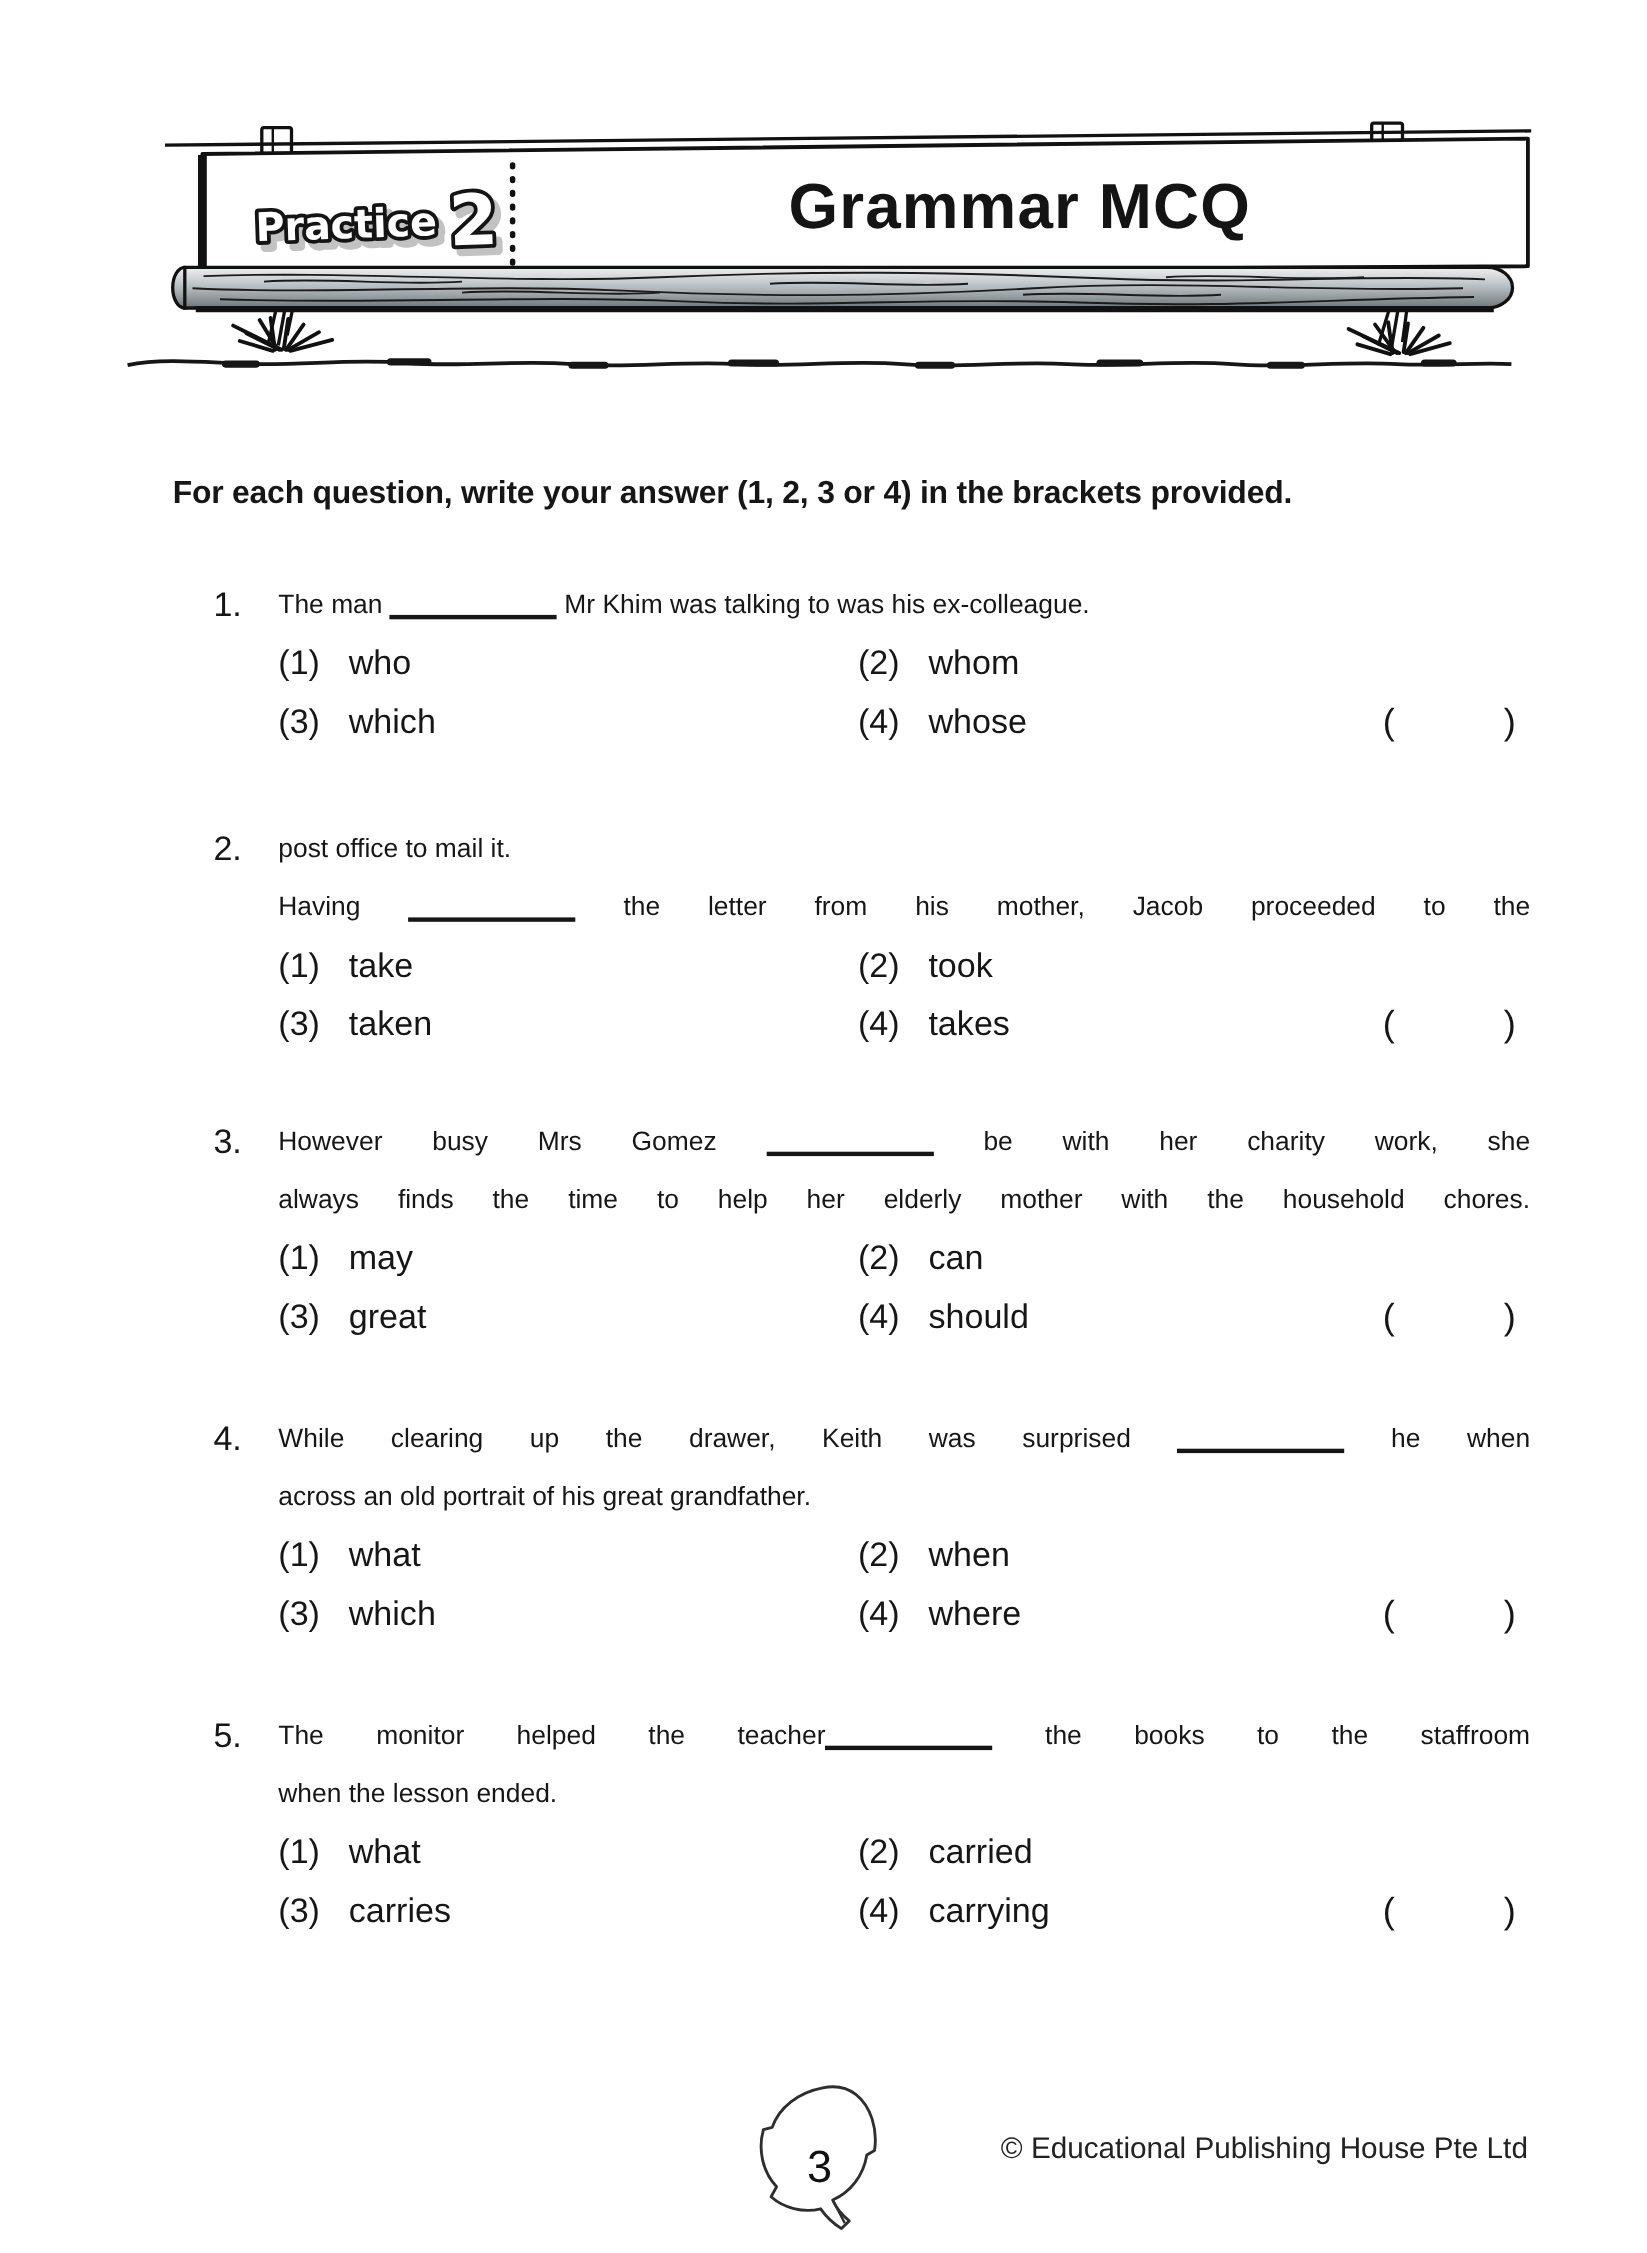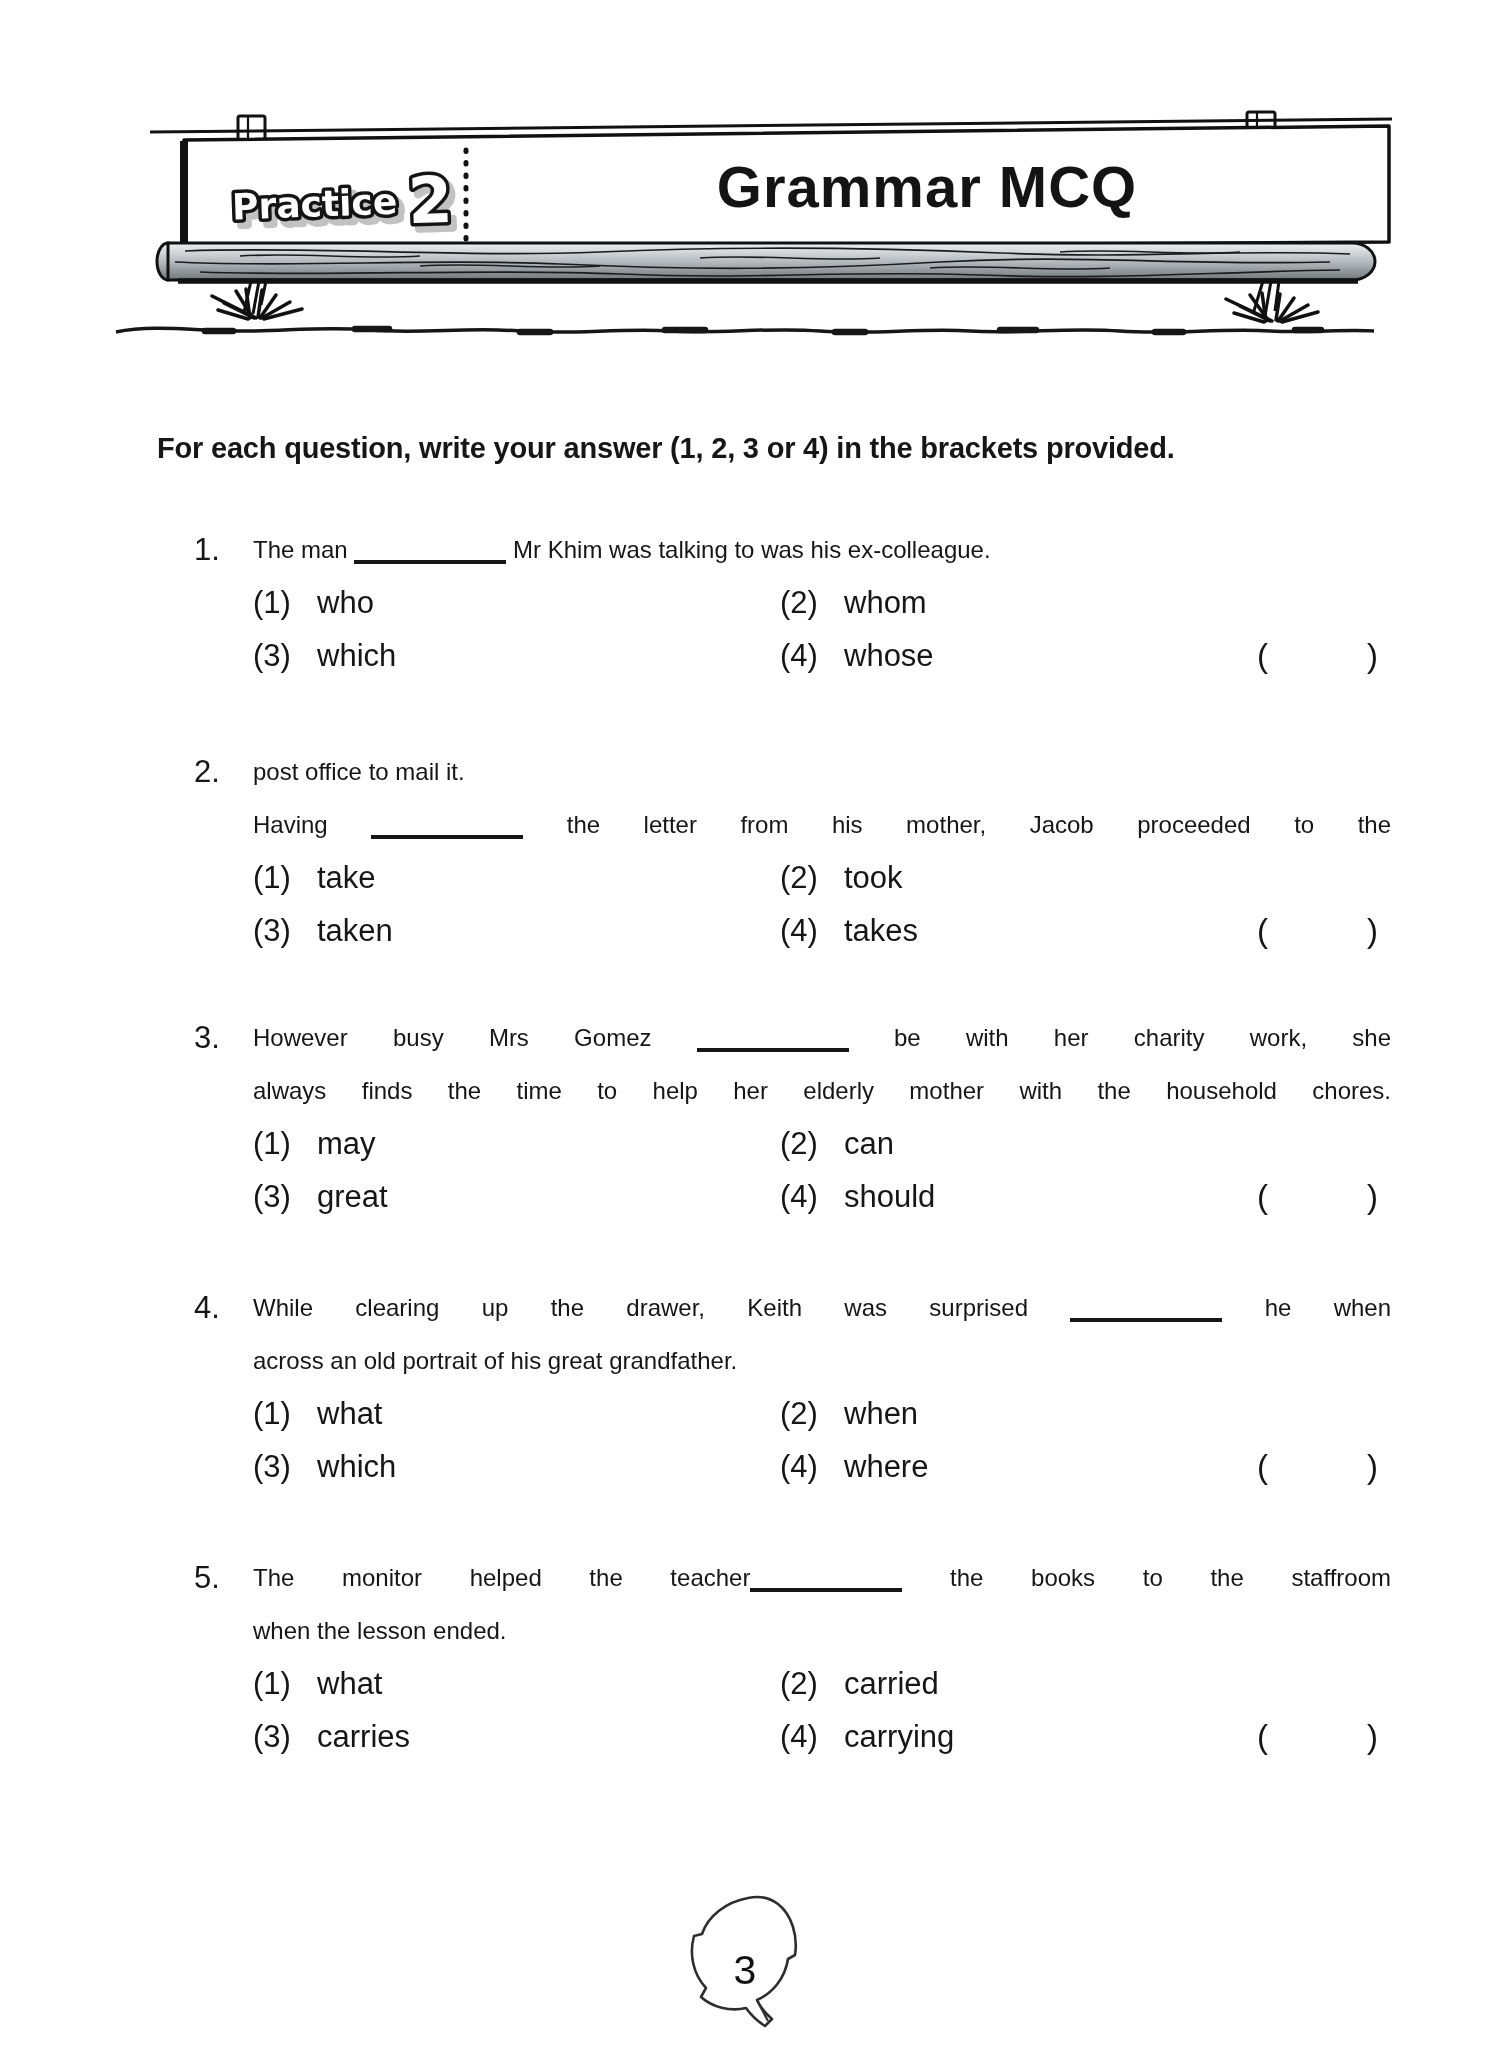--- a/index.html
+++ b/index.html
@@ -222,14 +222,15 @@
       </div>
     </div>
 
   <svg class="ftr-svg" width="180" height="150" viewBox="660 1890 180 150">
     <path d="M748 1898 C726 1902 708 1916 702 1934 L694 1936 C689 1954 693 1974 706 1988 L701 1997
              C712 2007 730 2012 746 2008 C751 2015 757 2021 765 2026 L772 2019 C765 2013 760 2007 757 2000
              C773 1993 785 1978 788 1959 L795 1955 C798 1936 792 1915 778 1904 C769 1897 758 1896 748 1898 Z" fill="#ffffff" stroke="#2e2e2e" stroke-width="2.6" stroke-linejoin="round"></path>
     <path d="M757 2000 L768 2021" stroke="#2e2e2e" stroke-width="2.2" fill="none"></path>
     <text x="745" y="1984" text-anchor="middle" font-size="41" fill="#111" font-family="Liberation Sans, sans-serif">3</text>
   </svg>
+  <div class="copyright">© Educational Publishing House Pte Ltd</div>
 
 </div>
 
 </body></html>

